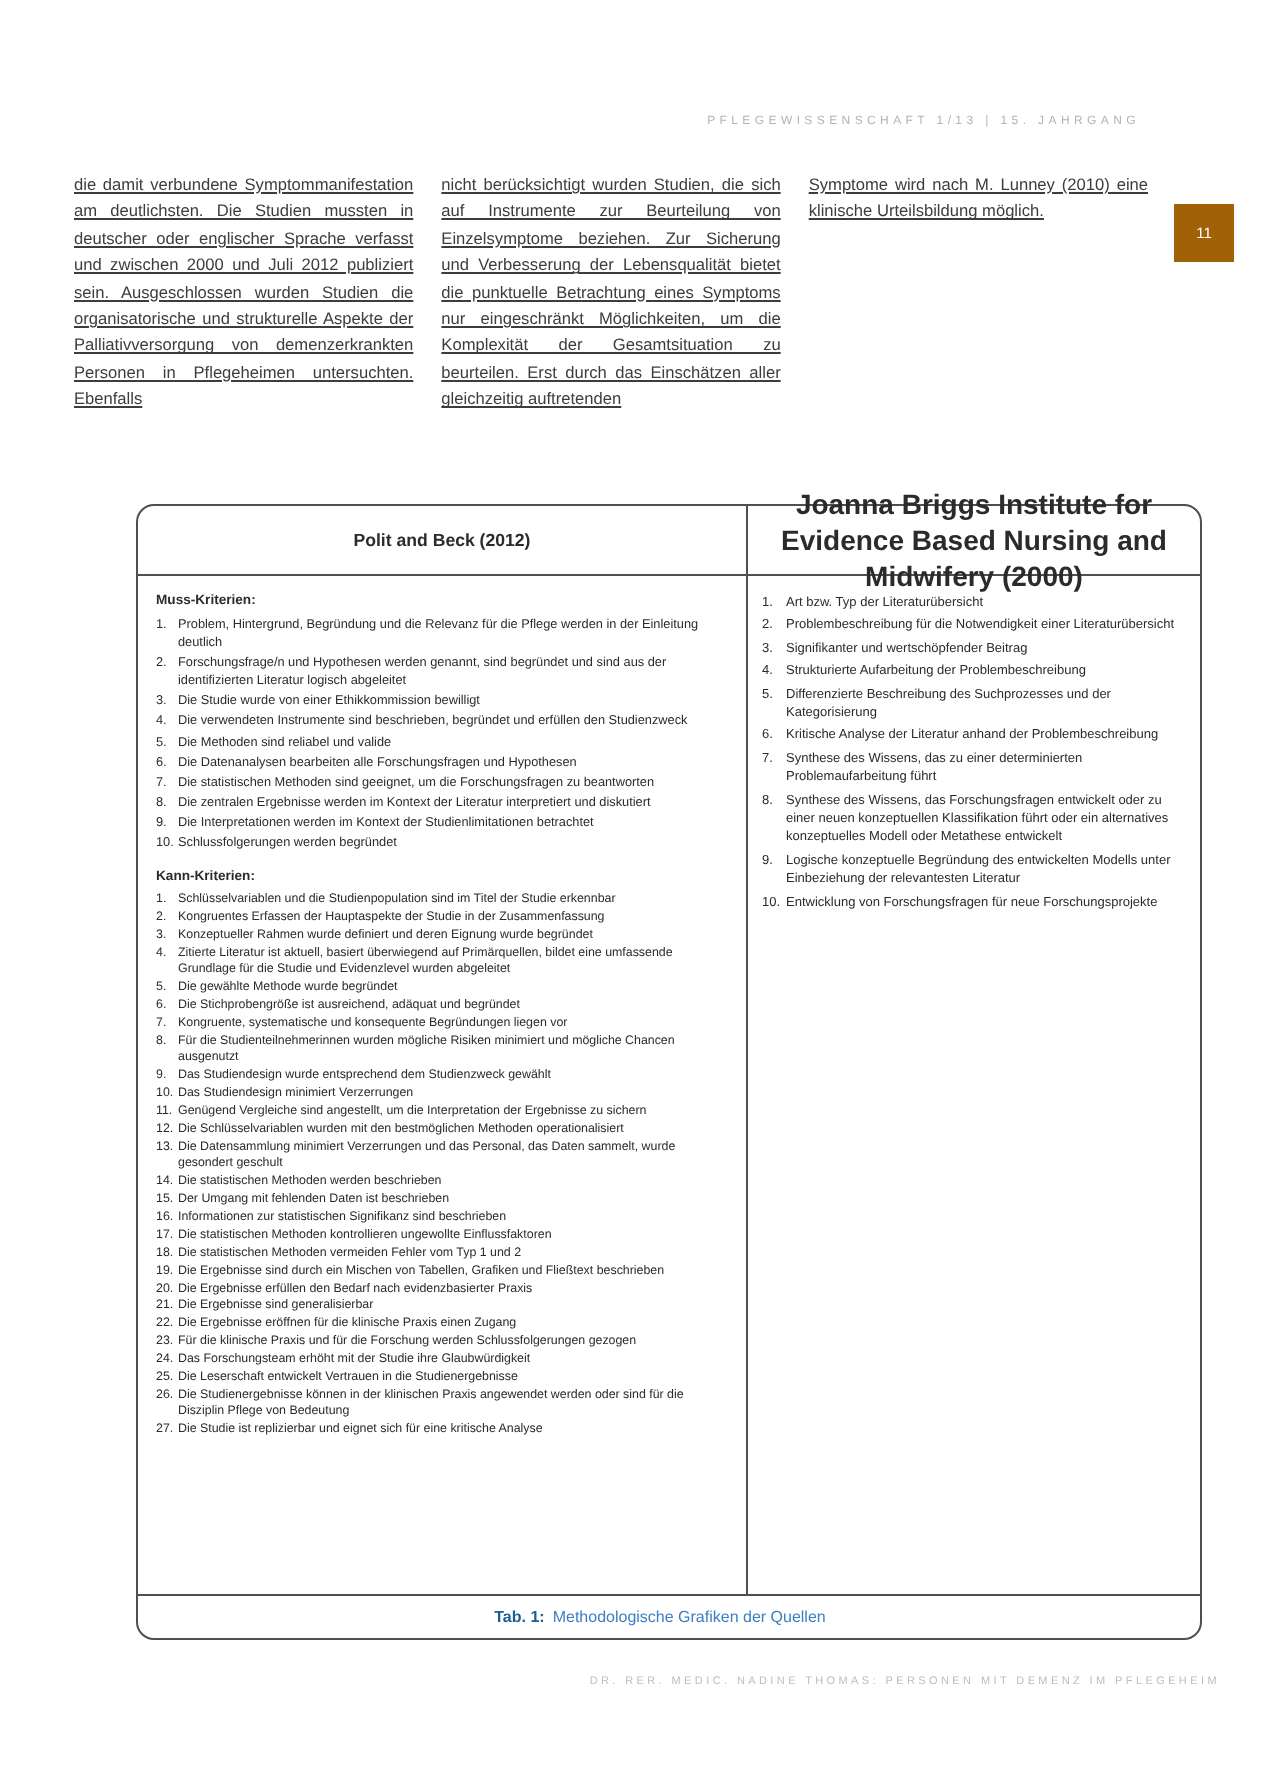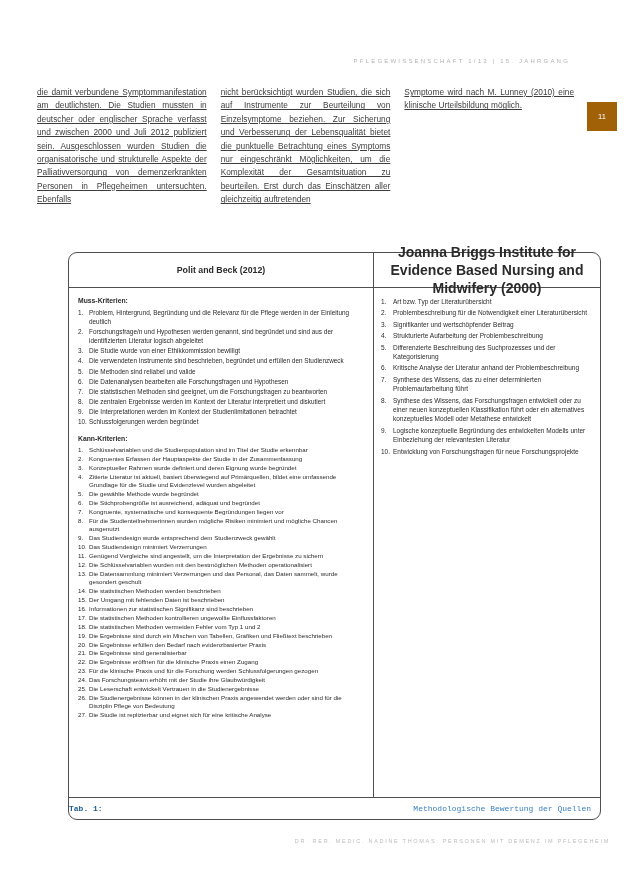--- a/index.html
+++ b/index.html
@@ -68,22 +68,22 @@
   .num-list{margin:0;}
   .li{display:flex;align-items:flex-start;}
   .muss .li{font-size:6.4px;line-height:9.1px;margin-bottom:1px;}
   .kann .li{font-size:6.2px;line-height:8.4px;margin-bottom:0.5px;}
   .jbi  .li{font-size:6.5px;line-height:9.4px;margin-bottom:2px;}
   .li .num{flex:0 0 11px;}
   .jbi .li .num{flex:0 0 12px;}
   .li .txt{flex:1;}
   .t-caption{
     flex:0 0 auto;height:21px;border-top:1px solid #4f4f4f;
-    display:flex;align-items:center;justify-content:space-between;
-    padding-right:9px;font-size:8px;font-family:Liberation Mono, monospace;
+    display:flex;align-items:center;justify-content:center;
+    padding-right:9px;font-size:8px;
   }
   .t-caption .cap-label{font-weight:bold;color:#1b5e8f;margin-right:4px;}
   .t-caption .cap-text{color:#3a7fbf;}
   
   .footer-line{
     position:absolute;top:838px;right:27px;
     font-size:5.5px;letter-spacing:1.7px;
     color:#bcbcbc;text-transform:uppercase;
     white-space:nowrap;
   }
@@ -313,19 +313,19 @@
             </div>
             <div class="li">
               <span class="num">10.</span>
               <span class="txt">Entwicklung von Forschungsfragen für neue Forschungsprojekte</span>
             </div>
           </div>
       </div>
     </div>
     <div class="t-caption">
       <span class="cap-label">Tab. 1:</span>
-      <span class="cap-text">Methodologische Bewertung der Quellen</span>
+      <span class="cap-text">Methodologische Grafiken der Quellen</span>
     </div>
   </div>
 
   <div class="footer-line">Dr. rer. medic. Nadine Thomas: Personen mit Demenz im Pflegeheim</div>
 
 </div>
 
 </body></html>

